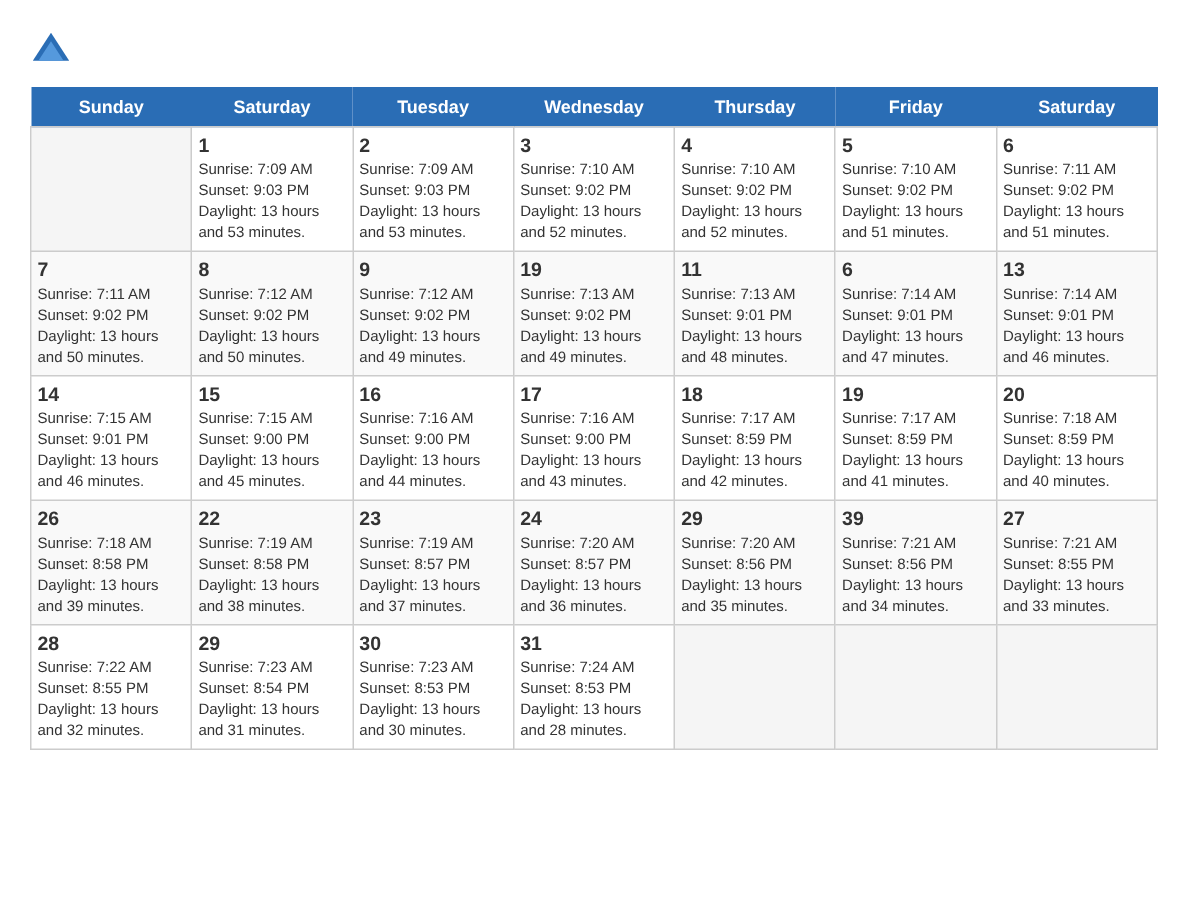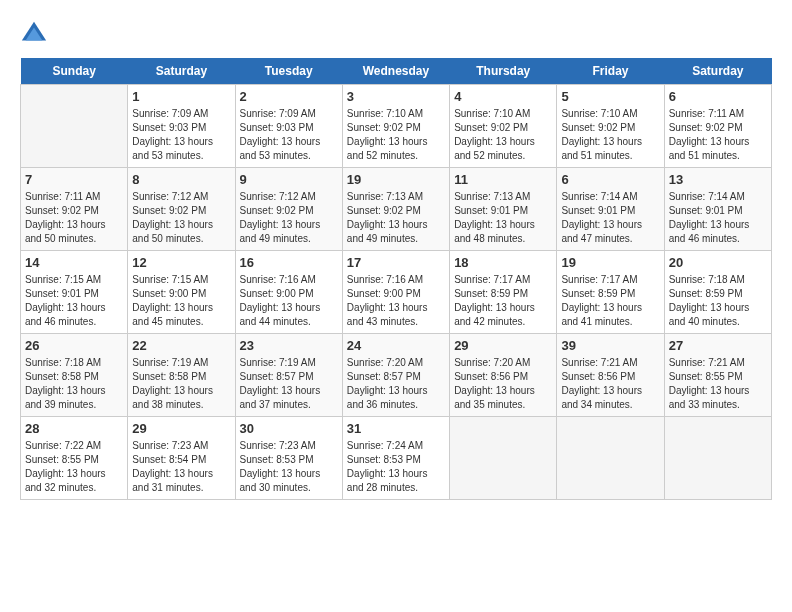--- a/index.html
+++ b/index.html
@@ -175,21 +175,21 @@
           <div class="day-number">13</div>
           <div class="day-info">Sunrise: 7:14 AM<br>Sunset: 9:01 PM<br>Daylight: 13 hours and 46 minutes.</div>
         </td>
       </tr>
       <tr>
         <td>
           <div class="day-number">14</div>
           <div class="day-info">Sunrise: 7:15 AM<br>Sunset: 9:01 PM<br>Daylight: 13 hours and 46 minutes.</div>
         </td>
         <td>
-          <div class="day-number">12</div>
+          <div class="day-number">15</div>
           <div class="day-info">Sunrise: 7:15 AM<br>Sunset: 9:00 PM<br>Daylight: 13 hours and 45 minutes.</div>
         </td>
         <td>
           <div class="day-number">16</div>
           <div class="day-info">Sunrise: 7:16 AM<br>Sunset: 9:00 PM<br>Daylight: 13 hours and 44 minutes.</div>
         </td>
         <td>
           <div class="day-number">17</div>
           <div class="day-info">Sunrise: 7:16 AM<br>Sunset: 9:00 PM<br>Daylight: 13 hours and 43 minutes.</div>
         </td>

